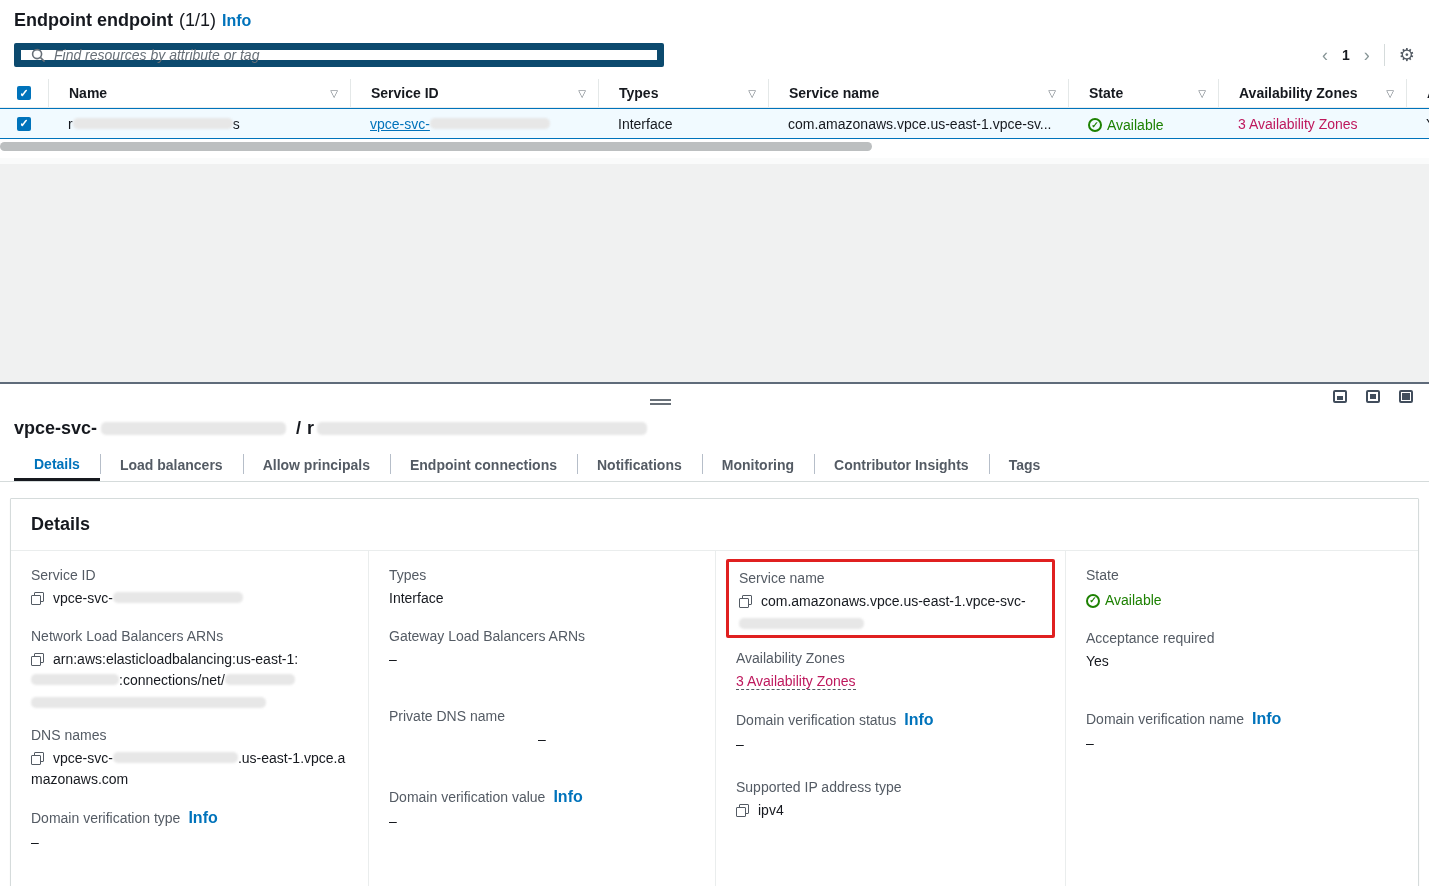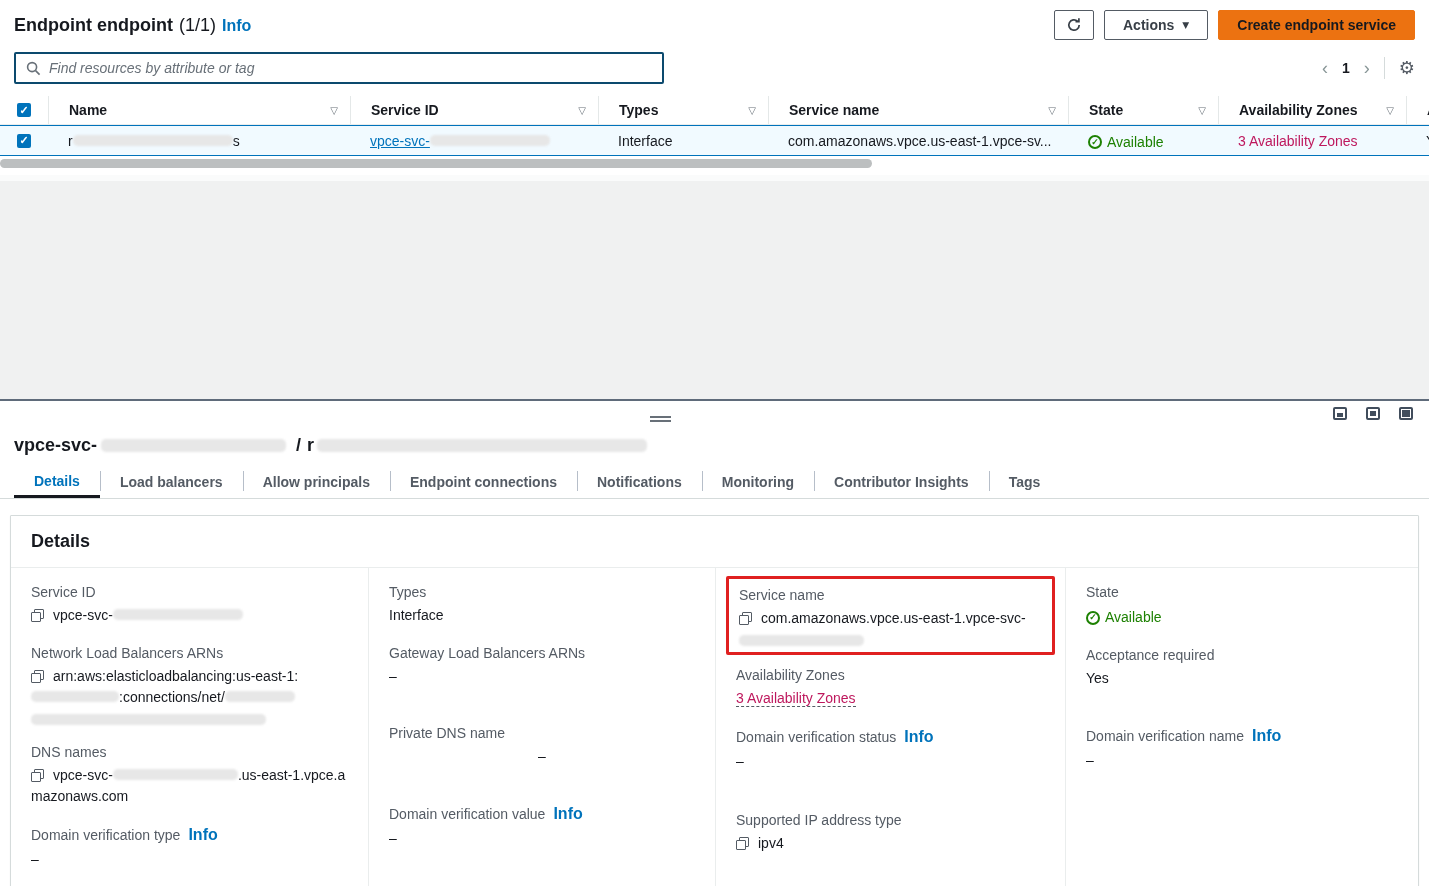--- a/index.html
+++ b/index.html
@@ -13,21 +13,21 @@
   .info-link { color:#0073bb; font-weight:bold; font-size:16px; cursor:pointer; }
   .btn-group { display:flex; gap:10px; align-items:center; }
   .btn { height:30px; border:1px solid #545b64; border-radius:2px; background:#fff;
     font-weight:bold; color:#383f47; font-size:14px; padding:0 18px; cursor:pointer;
     display:inline-flex; align-items:center; gap:8px; font-family:"Liberation Sans",sans-serif; }
   .btn.icon-only { width:40px; padding:0; justify-content:center; }
   .btn.primary { background:#ec7211; border-color:#ec7211; color:#16191f; }
   .caret { font-size:9px; color:#383f47; font-family:"DejaVu Sans",sans-serif; }
 
   .search-row { display:flex; justify-content:space-between; align-items:center; padding:12px 14px 0 14px; }
-  .search-box { width:650px; height:32px; border:2px solid #0c4a6e; border-radius:2px; background:#fff;
+  .search-box { width:650px; height:24px; border:7px solid #0c4a6e; border-radius:2px; background:#fff;
     display:flex; align-items:center; padding:0 10px; gap:8px; }
   .search-box input { border:none; outline:none; flex:1; font-size:14px; font-style:italic; color:#16191f;
     font-family:"Liberation Sans",sans-serif; background:transparent; }
   .search-box input::placeholder { color:#687078; font-style:italic; }
   .paging { display:flex; align-items:center; gap:14px; color:#879596; }
   .page-chevron { font-size:18px; cursor:pointer; color:#879596; line-height:1; }
   .page-num { font-weight:bold; color:#16191f; font-size:14px; }
   .paging-divider { width:1px; height:22px; background:#d5dbdb; }
   .gear { font-family:"DejaVu Sans",sans-serif; font-size:18px; color:#545b64; cursor:pointer; line-height:1; }
 
@@ -104,33 +104,20 @@
 </style>
 </head>
 <body>
 
 <div class="toolbar-row">
   <div class="page-title">
     <span>Endpoint endpoint</span>
     <span class="title-count">(1/1)</span>
     <span class="info-link">Info</span>
   </div>
-  <div class="btn-group">
-    <button class="btn icon-only">
-      <svg width="16" height="16" viewBox="0 0 16 16">
-        <path d="M13.2 8a5.2 5.2 0 1 1-1.7-3.85" fill="none" stroke="#383f47" stroke-width="1.7"></path>
-        <path d="M12.9 1.2v3.4H9.5" fill="none" stroke="#383f47" stroke-width="1.7"></path>
-      </svg>
-    </button>
-    <button class="btn">
-      <span>Actions</span>
-      <span class="caret">▼</span>
-    </button>
-    <button class="btn primary">Create endpoint service</button>
-  </div>
 </div>
 
 <div class="search-row">
   <div class="search-box">
     <svg width="15" height="15" viewBox="0 0 16 16">
       <circle cx="6.5" cy="6.5" r="4.8" fill="none" stroke="#687078" stroke-width="1.7"></circle>
       <line x1="10.2" y1="10.2" x2="14.5" y2="14.5" stroke="#687078" stroke-width="1.7"></line>
     </svg>
     <input type="text" placeholder="Find resources by attribute or tag" style="">
   </div>
@@ -310,21 +297,21 @@
               <span class="redact block" style="width:125px;"></span>
             </div>
           </div>
         </div>
         <div class="field">
           <div class="f-label">Availability Zones</div>
           <div class="f-value">
             <span class="dashed-link">3 Availability Zones</span>
           </div>
         </div>
-        <div class="field" style="margin-bottom:40px;">
+        <div class="field" style="margin-bottom:24px;">
           <div class="f-label">
             <span>Domain verification status</span>
             <span class="info-link">Info</span>
           </div>
           <div class="f-value">–</div>
         </div>
         <div class="field">
           <div class="f-label">Supported IP address type</div>
           <div class="f-value">
             <span class="copy-icon"></span><span>ipv4</span>

